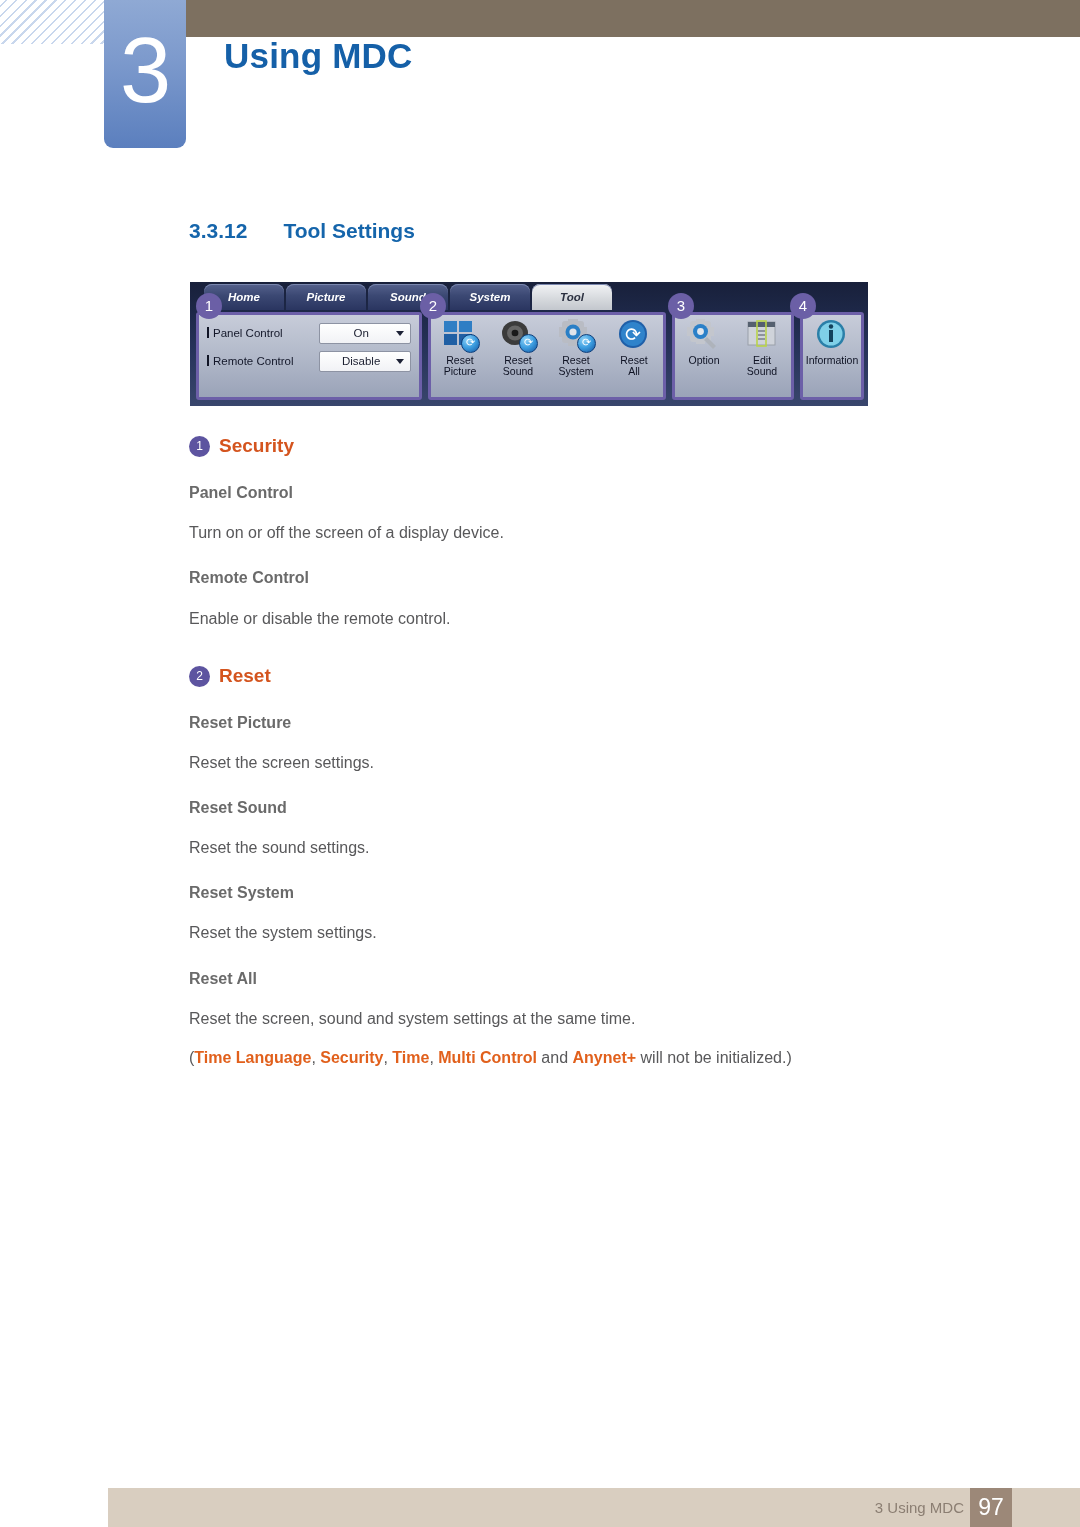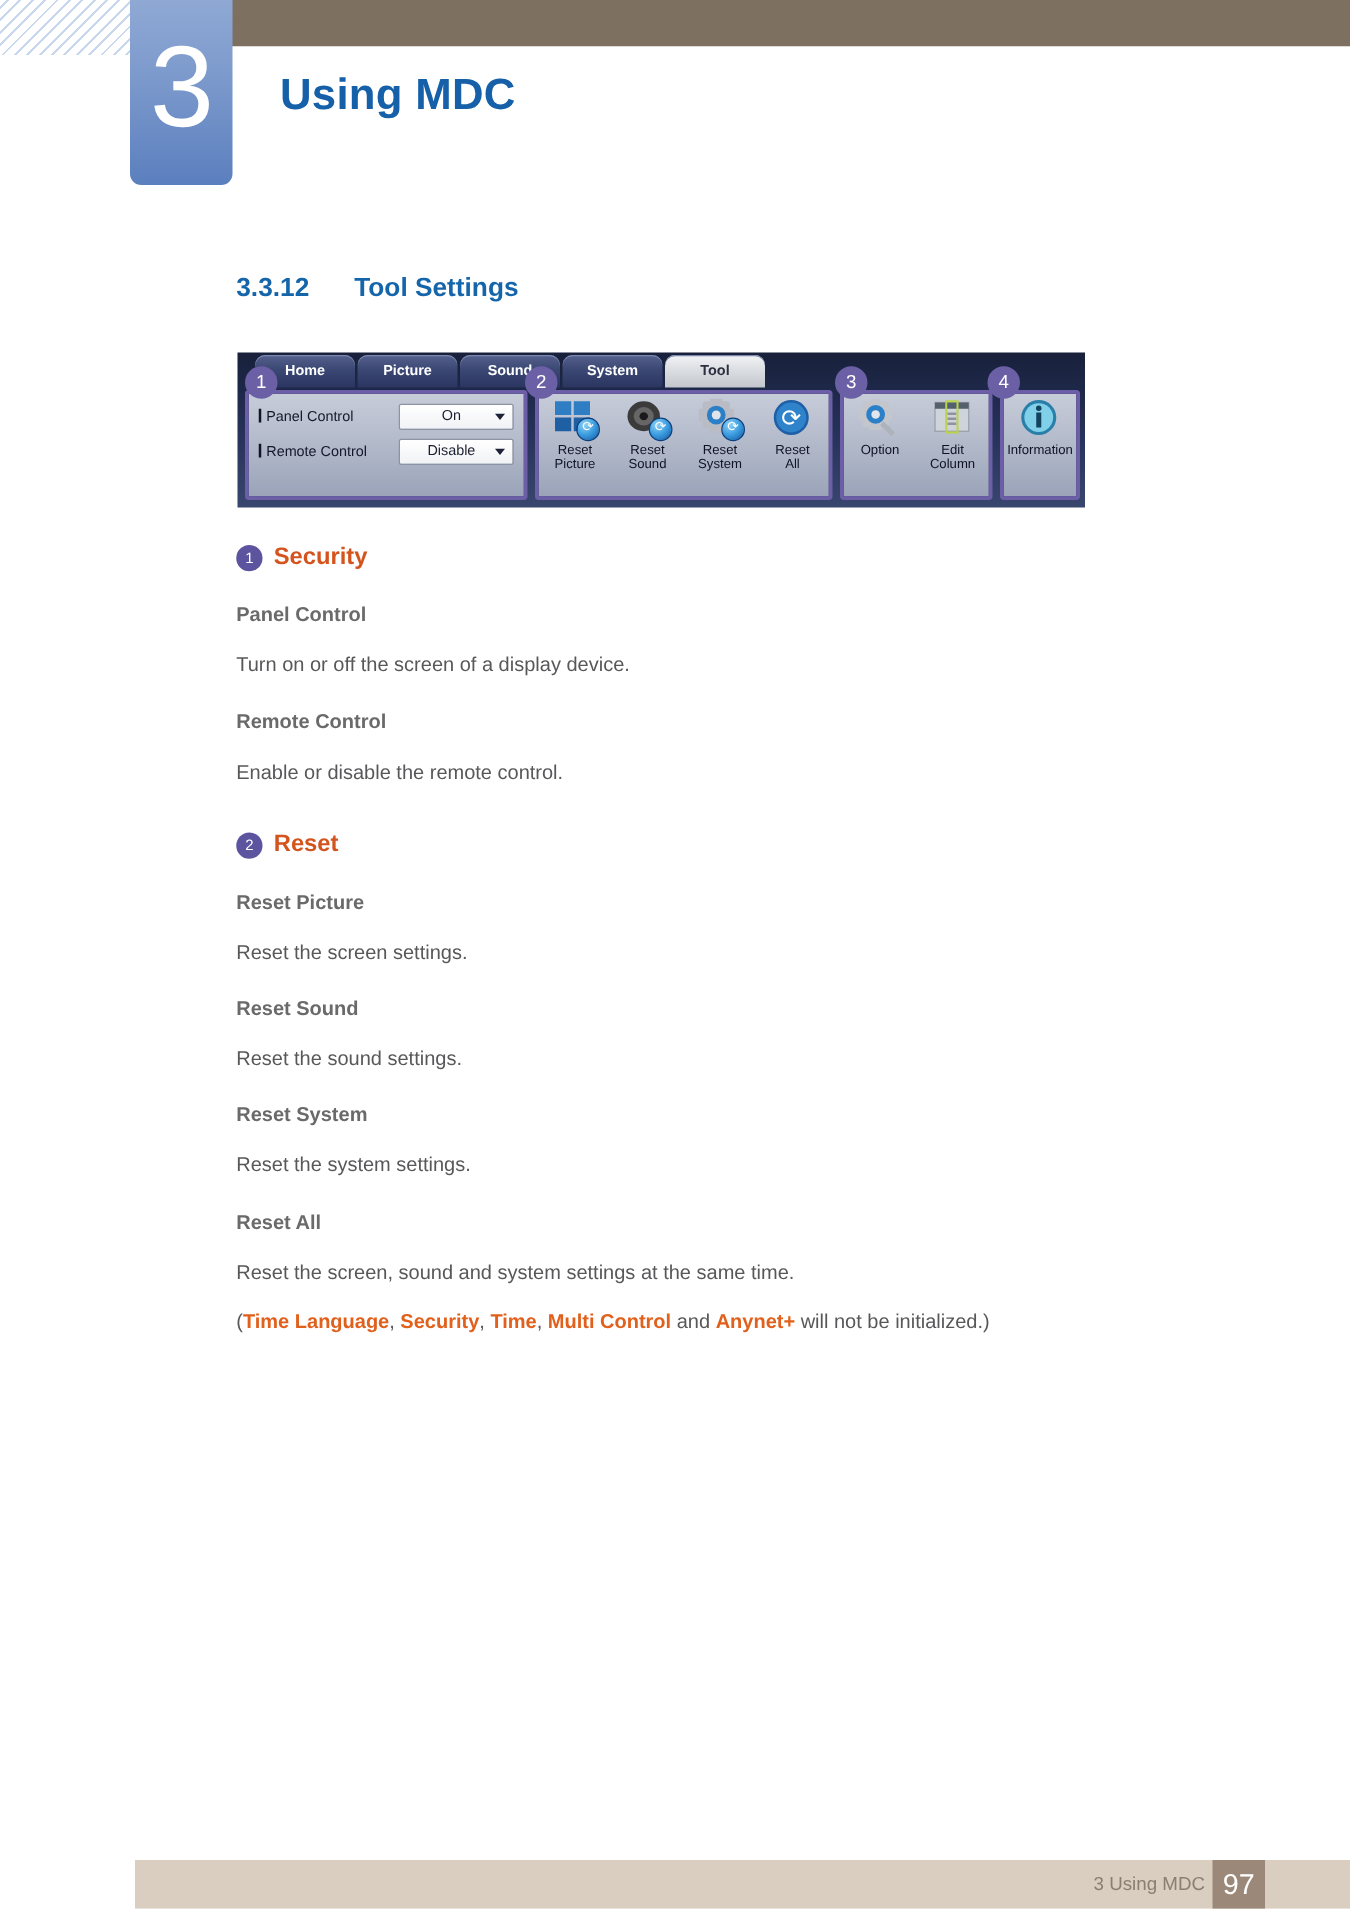--- a/index.html
+++ b/index.html
@@ -51,21 +51,20 @@
     letter-spacing: -1px;
     transform: translateY(-4px);
   }
   .chapter-title {
     position: absolute;
     left: 224px; top: 36px;
     color: #1560a8;
     font-size: 35px;
     font-weight: bold;
     letter-spacing: .2px;
-    margin-top: 20px;
   }
 
   
   .section-heading {
     position: absolute;
     left: 189px; top: 219px;
     color: #1565ab;
     font-size: 21px;
     font-weight: bold;
     white-space: nowrap;
@@ -83,20 +82,21 @@
     inset: 0;
     background: linear-gradient(180deg, #18203a 0%, #1d2747 22%, #27335a 55%, #39466d 100%);
   }
   .tb-tabs {
     position: absolute;
     left: 0; top: 0;
     height: 16px;
     display: flex;
     gap: 2px;
     padding-left: 14px;
+    font-style: italic;
   }
   .tb-tab {
     width: 80px;
     height: 26px;
     margin-top: 2px;
     border-top-left-radius: 8px;
     border-top-right-radius: 8px;
     background: linear-gradient(180deg, #55618c 0%, #3b4873 45%, #2a3560 100%);
     color: #ffffff;
     font-size: 11.5px;
@@ -428,21 +428,21 @@
               <rect x="4" y="3" width="27" height="5" fill="#55606f"></rect>
               <rect x="13" y="2" width="9" height="25" fill="none" stroke="#b9d44a" stroke-width="1.6"></rect>
               <g fill="#8e939d">
                 <rect x="14" y="11" width="7" height="2"></rect>
                 <rect x="14" y="15" width="7" height="2"></rect>
                 <rect x="14" y="19" width="7" height="2"></rect>
               </g>
             </svg>
           </span>
           <span class="icon-label">Edit
-Column</span>
+Sound</span>
         </div>
 
       </div>
     </div>
 
     <div class="tb-panel panel-4">
       <div class="icon-row">
         <div class="icon-btn">
           <span class="icon-art">
             <svg width="36" height="34" viewBox="0 0 36 34">

